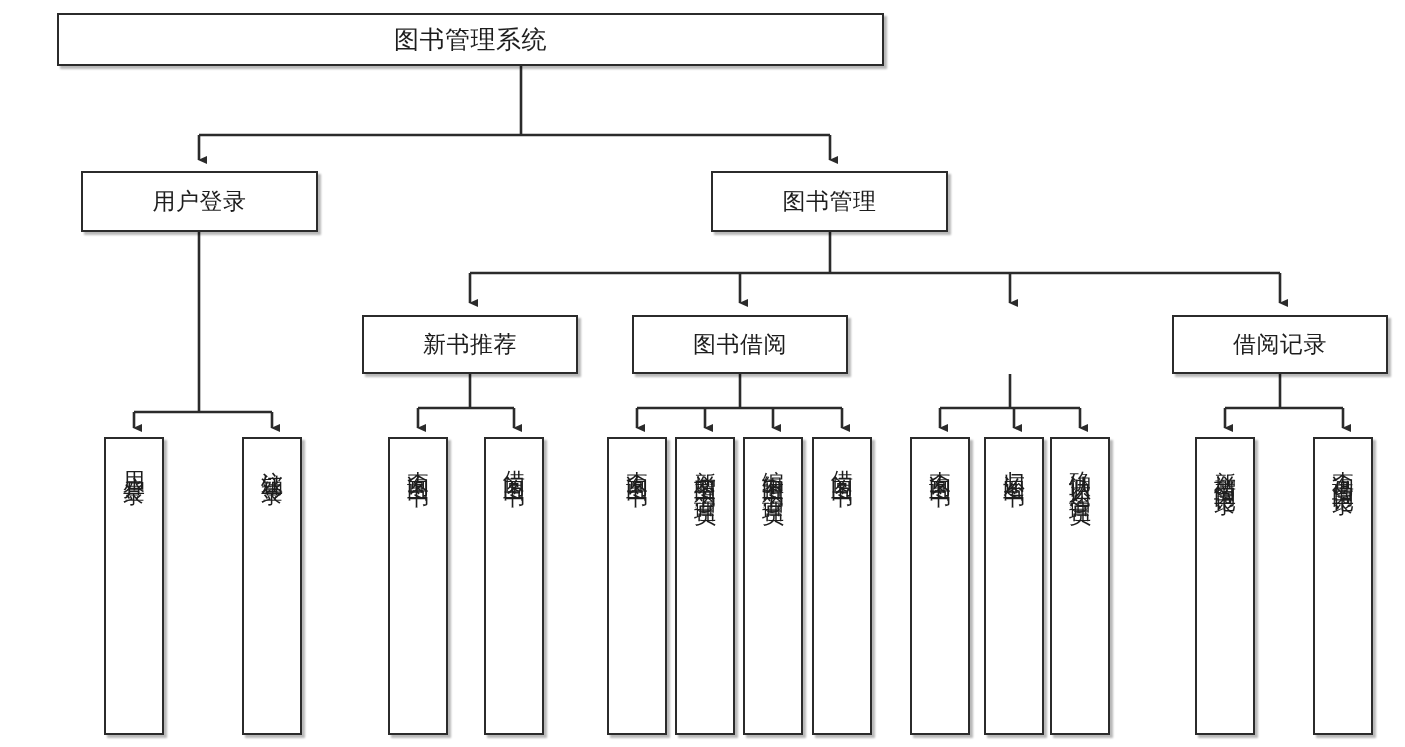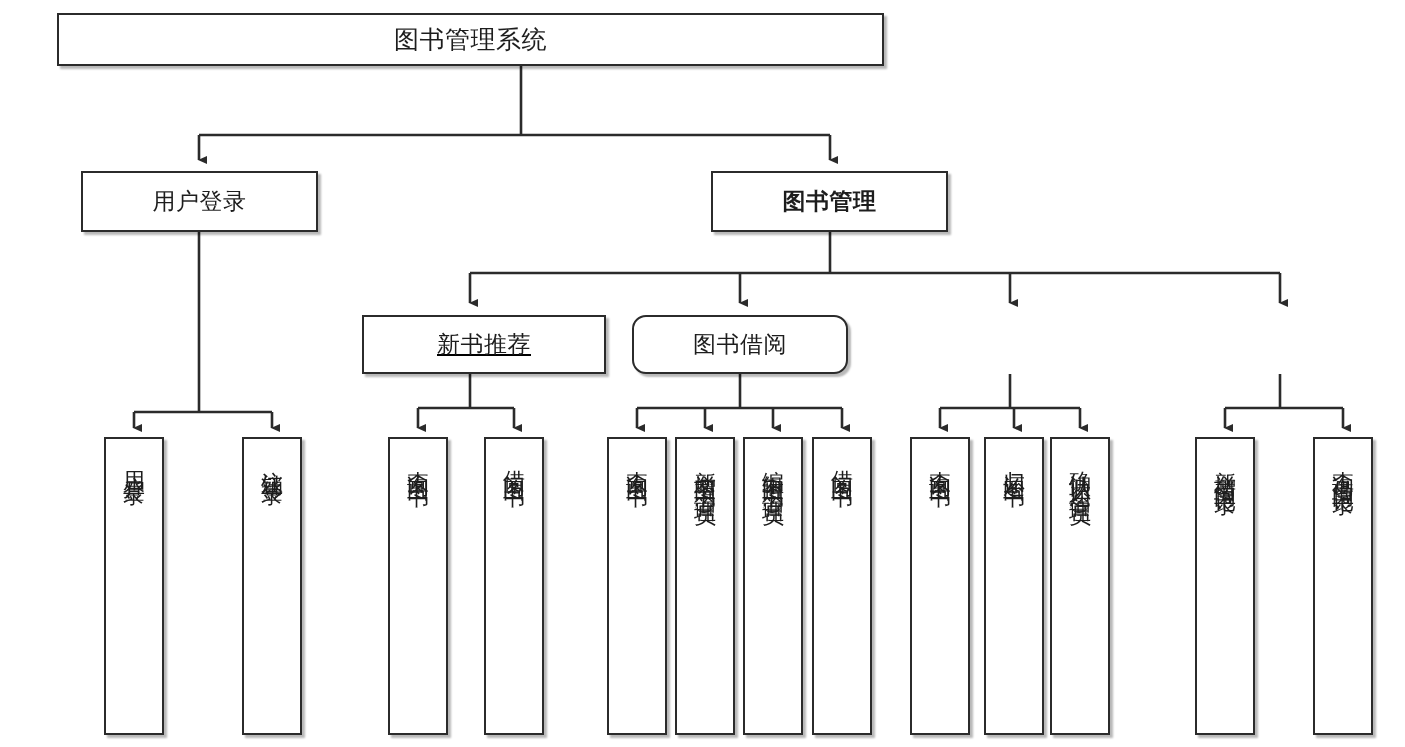--- a/index.html
+++ b/index.html
@@ -125,29 +125,32 @@
     </g>
   </svg>
 
   <div class="node-box root" style="left: 20px; top: 13px; width: 827px; height: 53px; margin-left: 37px;">
     <span class="node-label">图书管理系统</span>
   </div>
 
   <div class="node-box" style="left: 81px; top: 171px; width: 237px; height: 61px;">
     <span class="node-label">用户登录</span>
   </div>
-  <div class="node-box" style="left: 711px; top: 171px; width: 237px; height: 61px; font-weight: bold;">
+  <div class="node-box" style="left: 711px; top: 171px; width: 237px; height: 61px;">
     <span class="node-label">图书管理</span>
   </div>
 
-  <div class="node-box" style="left: 362px; top: 315px; width: 244px; height: 59px; text-decoration: underline;">
+  <div class="node-box" style="left: 362px; top: 315px; width: 216px; height: 59px;">
     <span class="node-label">新书推荐</span>
   </div>
-  <div class="node-box" style="left: 632px; top: 315px; width: 216px; height: 59px; border-radius: 14px;">
+  <div class="node-box" style="left: 632px; top: 315px; width: 216px; height: 59px;">
     <span class="node-label">图书借阅</span>
+  </div>
+  <div class="node-box" style="left: 1172px; top: 315px; width: 216px; height: 59px;">
+    <span class="node-label">借阅记录</span>
   </div>
 
   <div class="node-box vertical" style="left: 104px; top: 437px; width: 60px; height: 298px;">
     <span class="node-label">用户登录</span>
   </div>
   <div class="node-box vertical" style="left: 242px; top: 437px; width: 60px; height: 298px;">
     <span class="node-label">注销登录</span>
   </div>
   <div class="node-box vertical" style="left: 388px; top: 437px; width: 60px; height: 298px;">
     <span class="node-label">查询图书</span>

